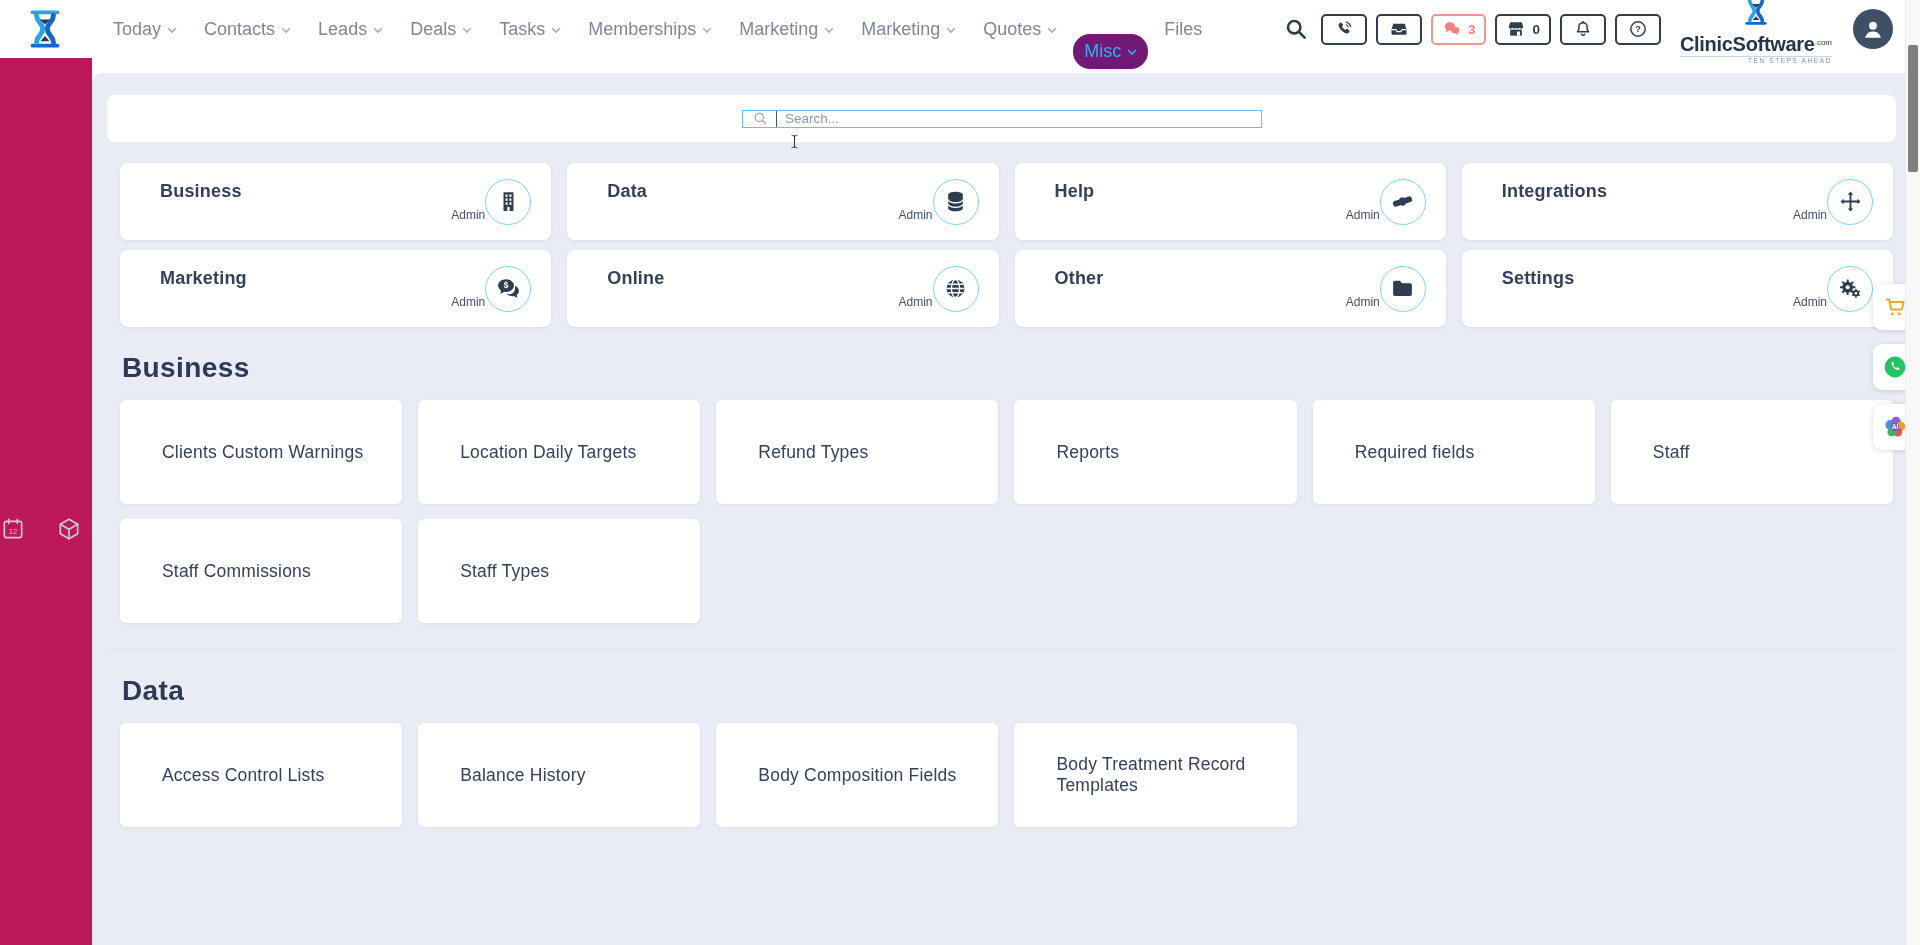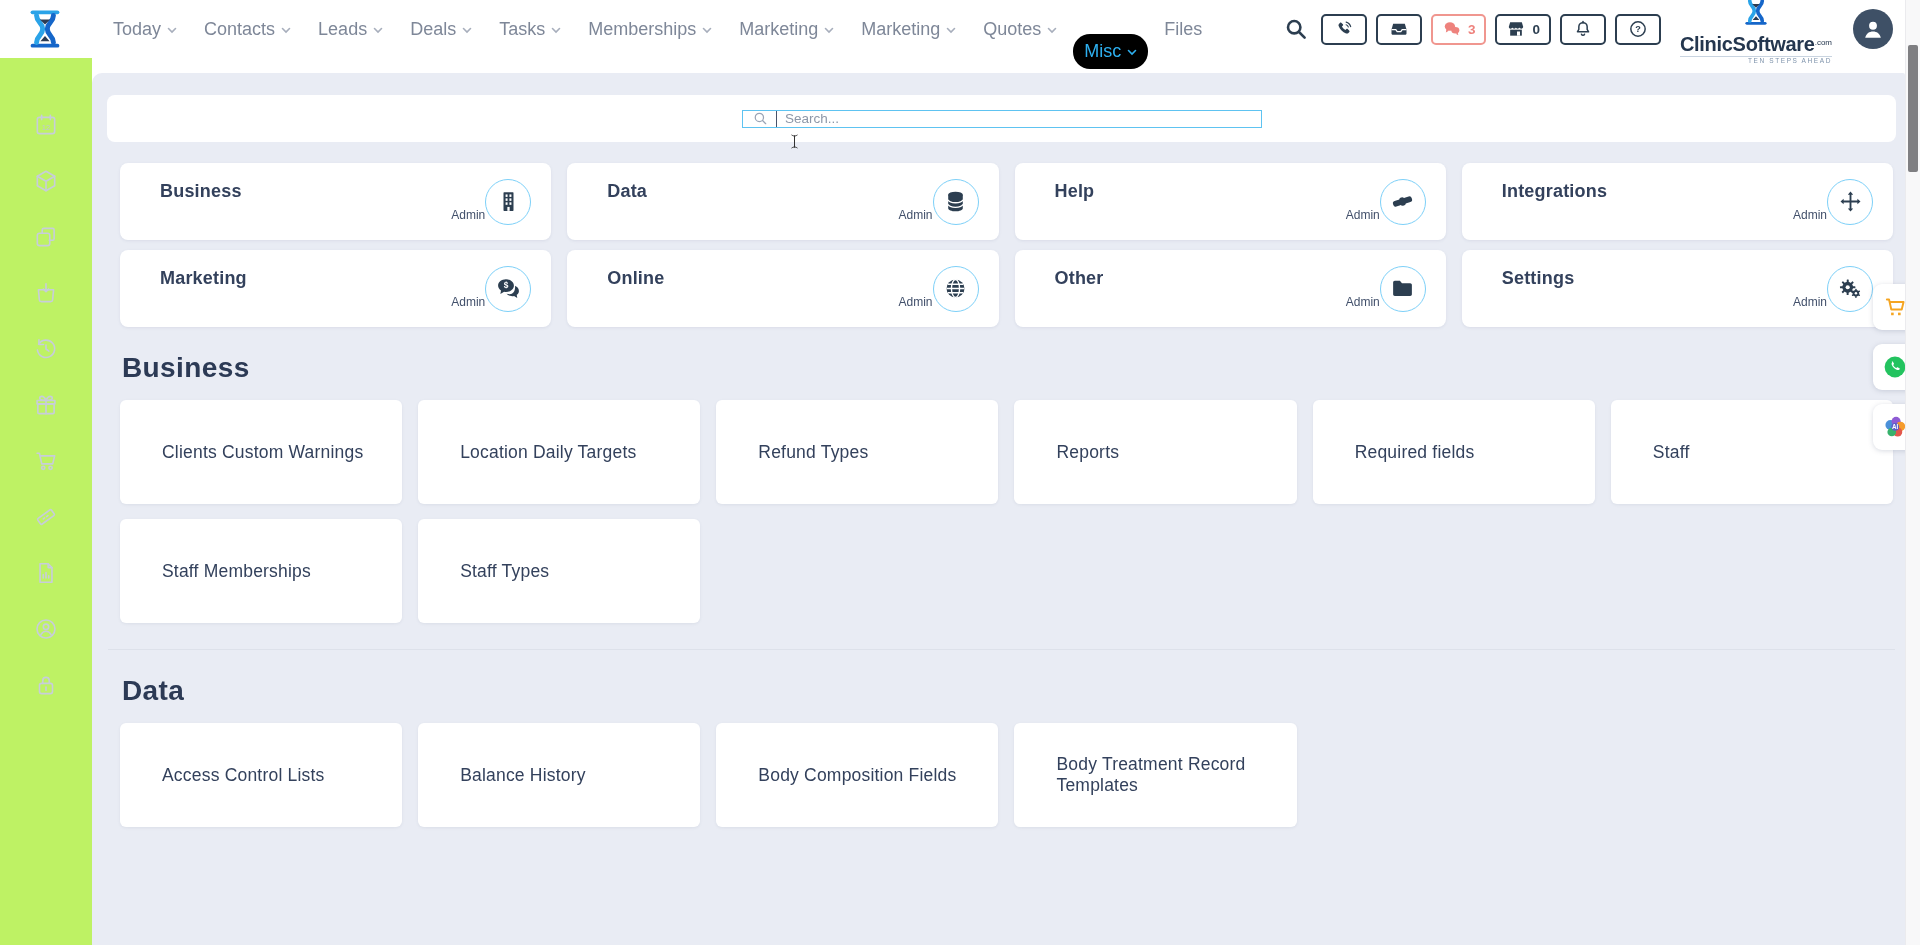--- a/index.html
+++ b/index.html
@@ -8,21 +8,21 @@
   #app { position:relative; width:1920px; height:945px; }
 
   
   .topbar { position:absolute; top:0; left:0; right:15px; height:58px; background:#fff;
             display:flex; align-items:center; padding:0 12px 0 22px; z-index:30; }
   .brand-mark { width:46px; height:48px; margin-right:34px; flex:none; }
   .main-nav { display:flex; align-items:center; gap:5px; }
   .nav-item { display:flex; align-items:center; gap:6px; padding:7px 11px; border-radius:17px;
               font-size:18px; font-weight:500; color:#7e8798; cursor:pointer; white-space:nowrap; }
   .nav-item .chev { color:#a7aebc; margin-top:2px; }
-  .nav-item.active { background:#000000; color:#2eb0f0;margin-top:45px; }
+  .nav-item.active { background:#701a75; color:#2eb0f0;margin-top:45px; }
   .nav-item.active .chev { color:#2eb0f0; }
   .top-spacer { flex:1; }
   .header-actions { display:flex; align-items:center; gap:9px; }
   .icon-plain { width:24px; height:24px; margin-right:4px; cursor:pointer; }
   .hbtn { height:31px; min-width:46px; padding:0 9px; background:#fff; border:2px solid #2c3e50;
           border-radius:5px; display:flex; align-items:center; justify-content:center; gap:6px;
           cursor:pointer; }
   .hbtn svg { width:20px; height:20px; }
   .hbtn .count { font-size:13.5px; font-weight:bold; color:#2c3e50; }
   .hbtn.chat { border-color:#f0968f; }
@@ -31,22 +31,22 @@
   .brand-lockup .mark { width:34px; height:36px; }
   .brand-text { line-height:1; }
   .brand-name { font-size:20px; font-weight:bold; color:#24364e; letter-spacing:-.3px; }
   .brand-tld { font-size:8px; color:#24364e; vertical-align:super; }
   .brand-tag { font-size:6.5px; letter-spacing:1.6px; color:#7e93ab; text-align:right; margin-top:2px;
                border-top:1px solid #c9d4e0; padding-top:1px; }
   .avatar { width:40px; height:40px; border-radius:50%; background:#3e5066; overflow:hidden;
             display:flex; align-items:center; justify-content:center; cursor:pointer; flex:none; }
 
   
-  .sidebar { position:absolute; top:58px; left:0; width:92px; bottom:0; background:#bef264;
-             display:flex; flex-direction:column; align-items:center; padding-top:54px; gap:30px; }
+  .sidebar { position:absolute; top:58px; left:0; width:92px; bottom:0; background:#be185d;
+             display:flex; align-items:center; padding-top:54px; gap:30px; }
   .side-ic { width:26px; height:26px; cursor:pointer; flex:none; }
   .side-ic svg { width:26px; height:26px; stroke:#c7cdda; stroke-width:1.5; fill:none;
                  stroke-linecap:round; stroke-linejoin:round; }
 
   
   .panel { position:absolute; top:73px; left:92px; right:15px; bottom:0; background:#e9ecf4;
            border-radius:10px 2px 0 0; overflow:hidden; }
   .search-row { margin:22px 9px 0 15px; height:47px; background:#fff; border-radius:8px;
                 display:flex; align-items:center; justify-content:center; }
   .search-wrap { position:relative; width:520px; height:18px; border:1px solid #5ec3f1; border-radius:0;
@@ -490,21 +490,21 @@
     </div>
 
     <h2 class="section-title">Business</h2>
     <div class="tiles-grid">
       <div class="tile">Clients Custom Warnings</div>
       <div class="tile">Location Daily Targets</div>
       <div class="tile">Refund Types</div>
       <div class="tile">Reports</div>
       <div class="tile">Required fields</div>
       <div class="tile">Staff</div>
-      <div class="tile">Staff Memberships</div>
+      <div class="tile">Staff Commissions</div>
       <div class="tile">Staff Types</div>
     </div>
 
     <div class="divider"></div>
     <h2 class="section-title">Data</h2>
     <div class="tiles-grid">
       <div class="tile">Access Control Lists</div>
       <div class="tile">Balance History</div>
       <div class="tile">Body Composition Fields</div>
       <div class="tile">Body Treatment Record Templates</div>

